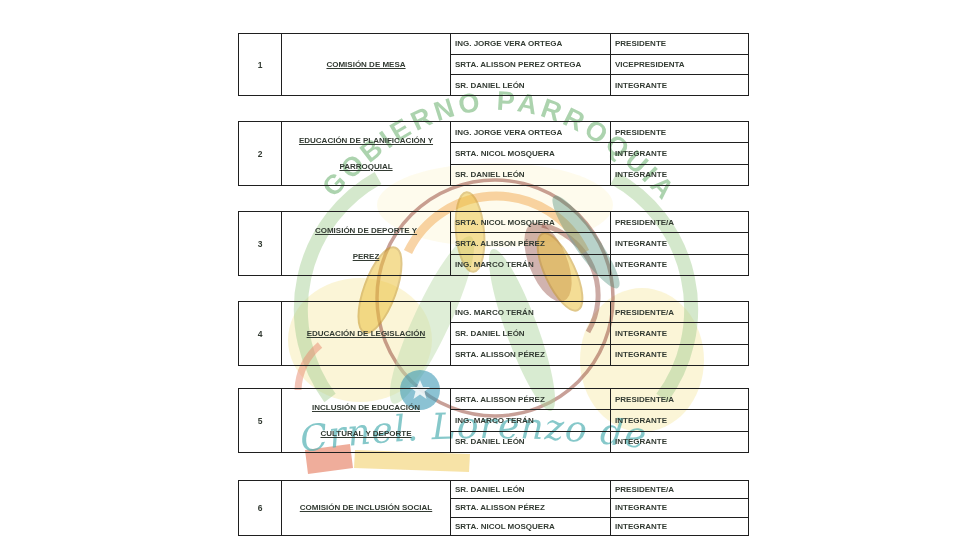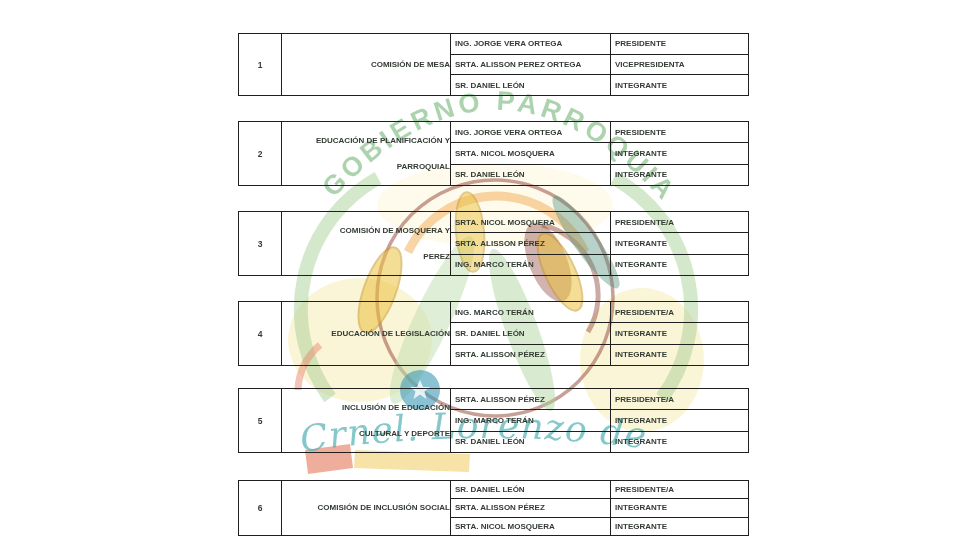--- a/index.html
+++ b/index.html
@@ -31,21 +31,21 @@
     font-size:8px;font-weight:bold;color:#333b33;
     vertical-align:middle;
     padding:0;
     overflow:hidden;white-space:nowrap;
   }
   .ctable col.c-num{width:43px;}
   .ctable col.c-name{width:169px;}
   .ctable col.c-person{width:160px;}
   .ctable col.c-role{width:138px;}
   .ctable td.num{text-align:center;font-size:8.5px;}
-  .ctable td.comm{text-align:right;white-space:normal;}
+  .ctable td.comm{text-align:center;white-space:normal;text-decoration:underline;}
   .ctable td.comm div{line-height:26px;}
   .ctable td.person,.ctable td.role{padding-left:4px;text-align:left;}
 </style>
 </head>
 <body>
 
 <div class="page">
 
   <svg class="watermark" viewBox="0 0 960 540" xmlns="http://www.w3.org/2000/svg">
     <g>
@@ -152,21 +152,21 @@
       <colgroup>
           <col class="c-num">
           <col class="c-name">
           <col class="c-person">
           <col class="c-role">
         </colgroup>
       <tbody>
         <tr>
           <td class="num" rowspan="3">3</td>
           <td class="comm" rowspan="3">
-              <div>COMISIÓN DE MOSQUERA Y</div>
+              <div>COMISIÓN DE DEPORTE Y</div>
               <div>PEREZ</div>
             </td>
           <td class="person">SRTA. NICOL MOSQUERA</td>
           <td class="role">PRESIDENTE/A</td>
         </tr>
         <tr>
           <td class="person">SRTA. ALISSON PÉREZ</td>
           <td class="role">INTEGRANTE</td>
         </tr>
         <tr>

